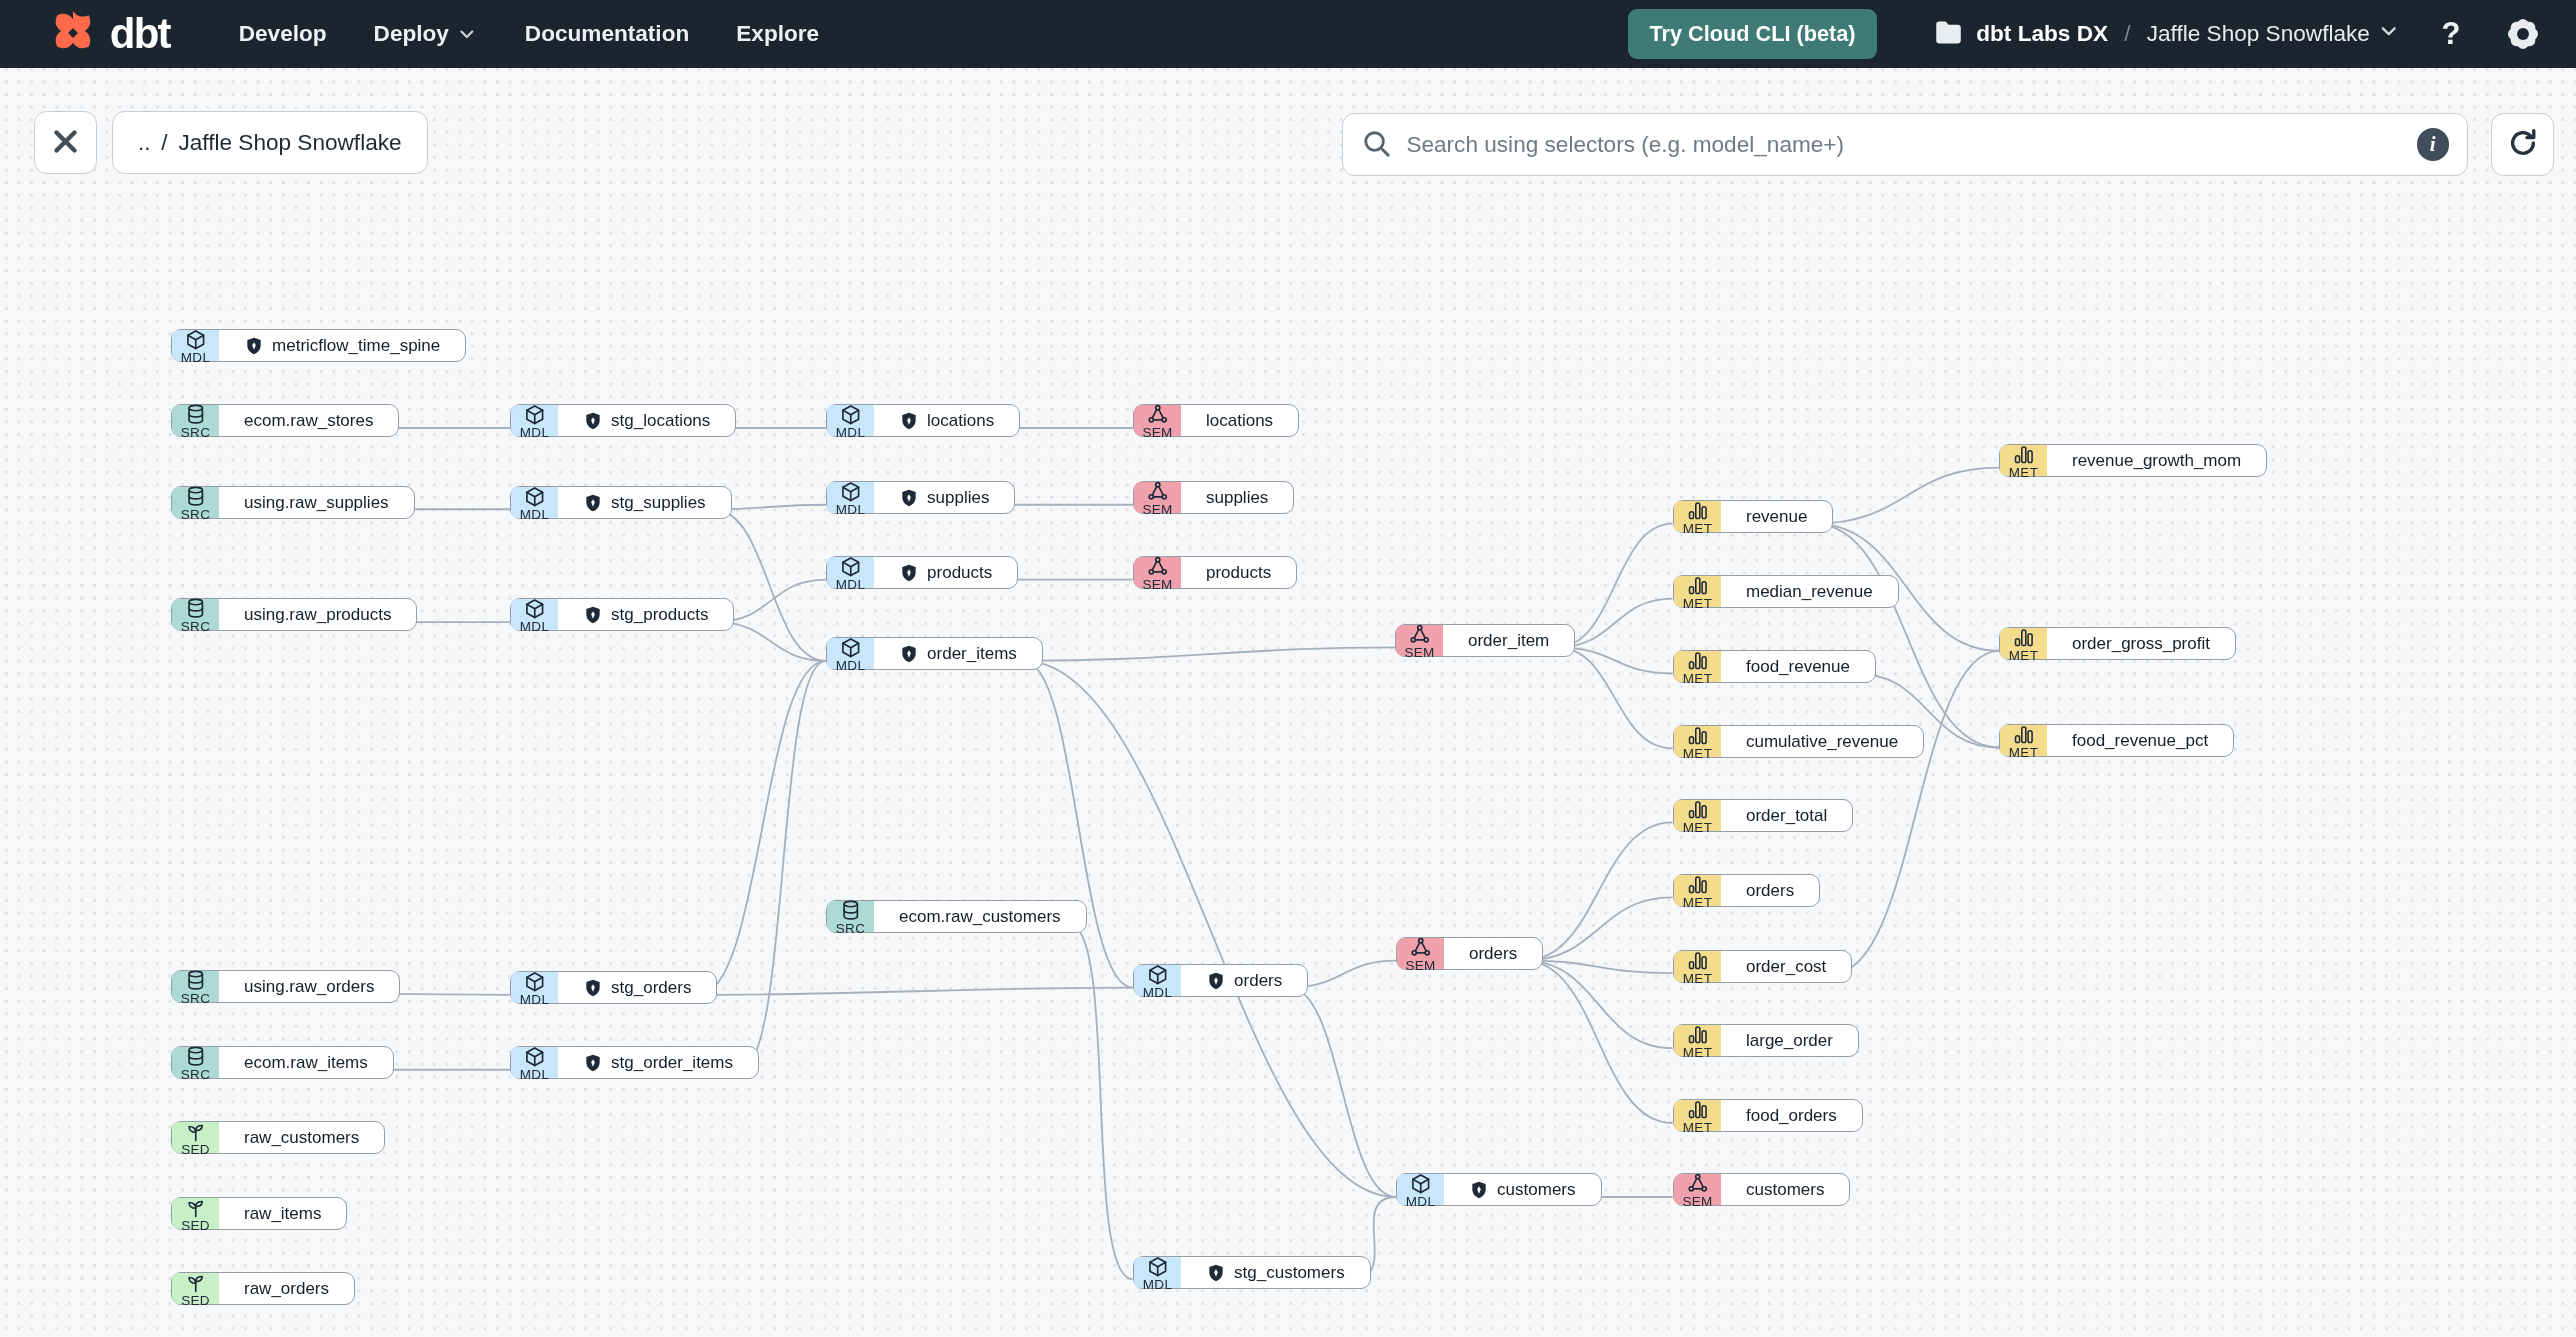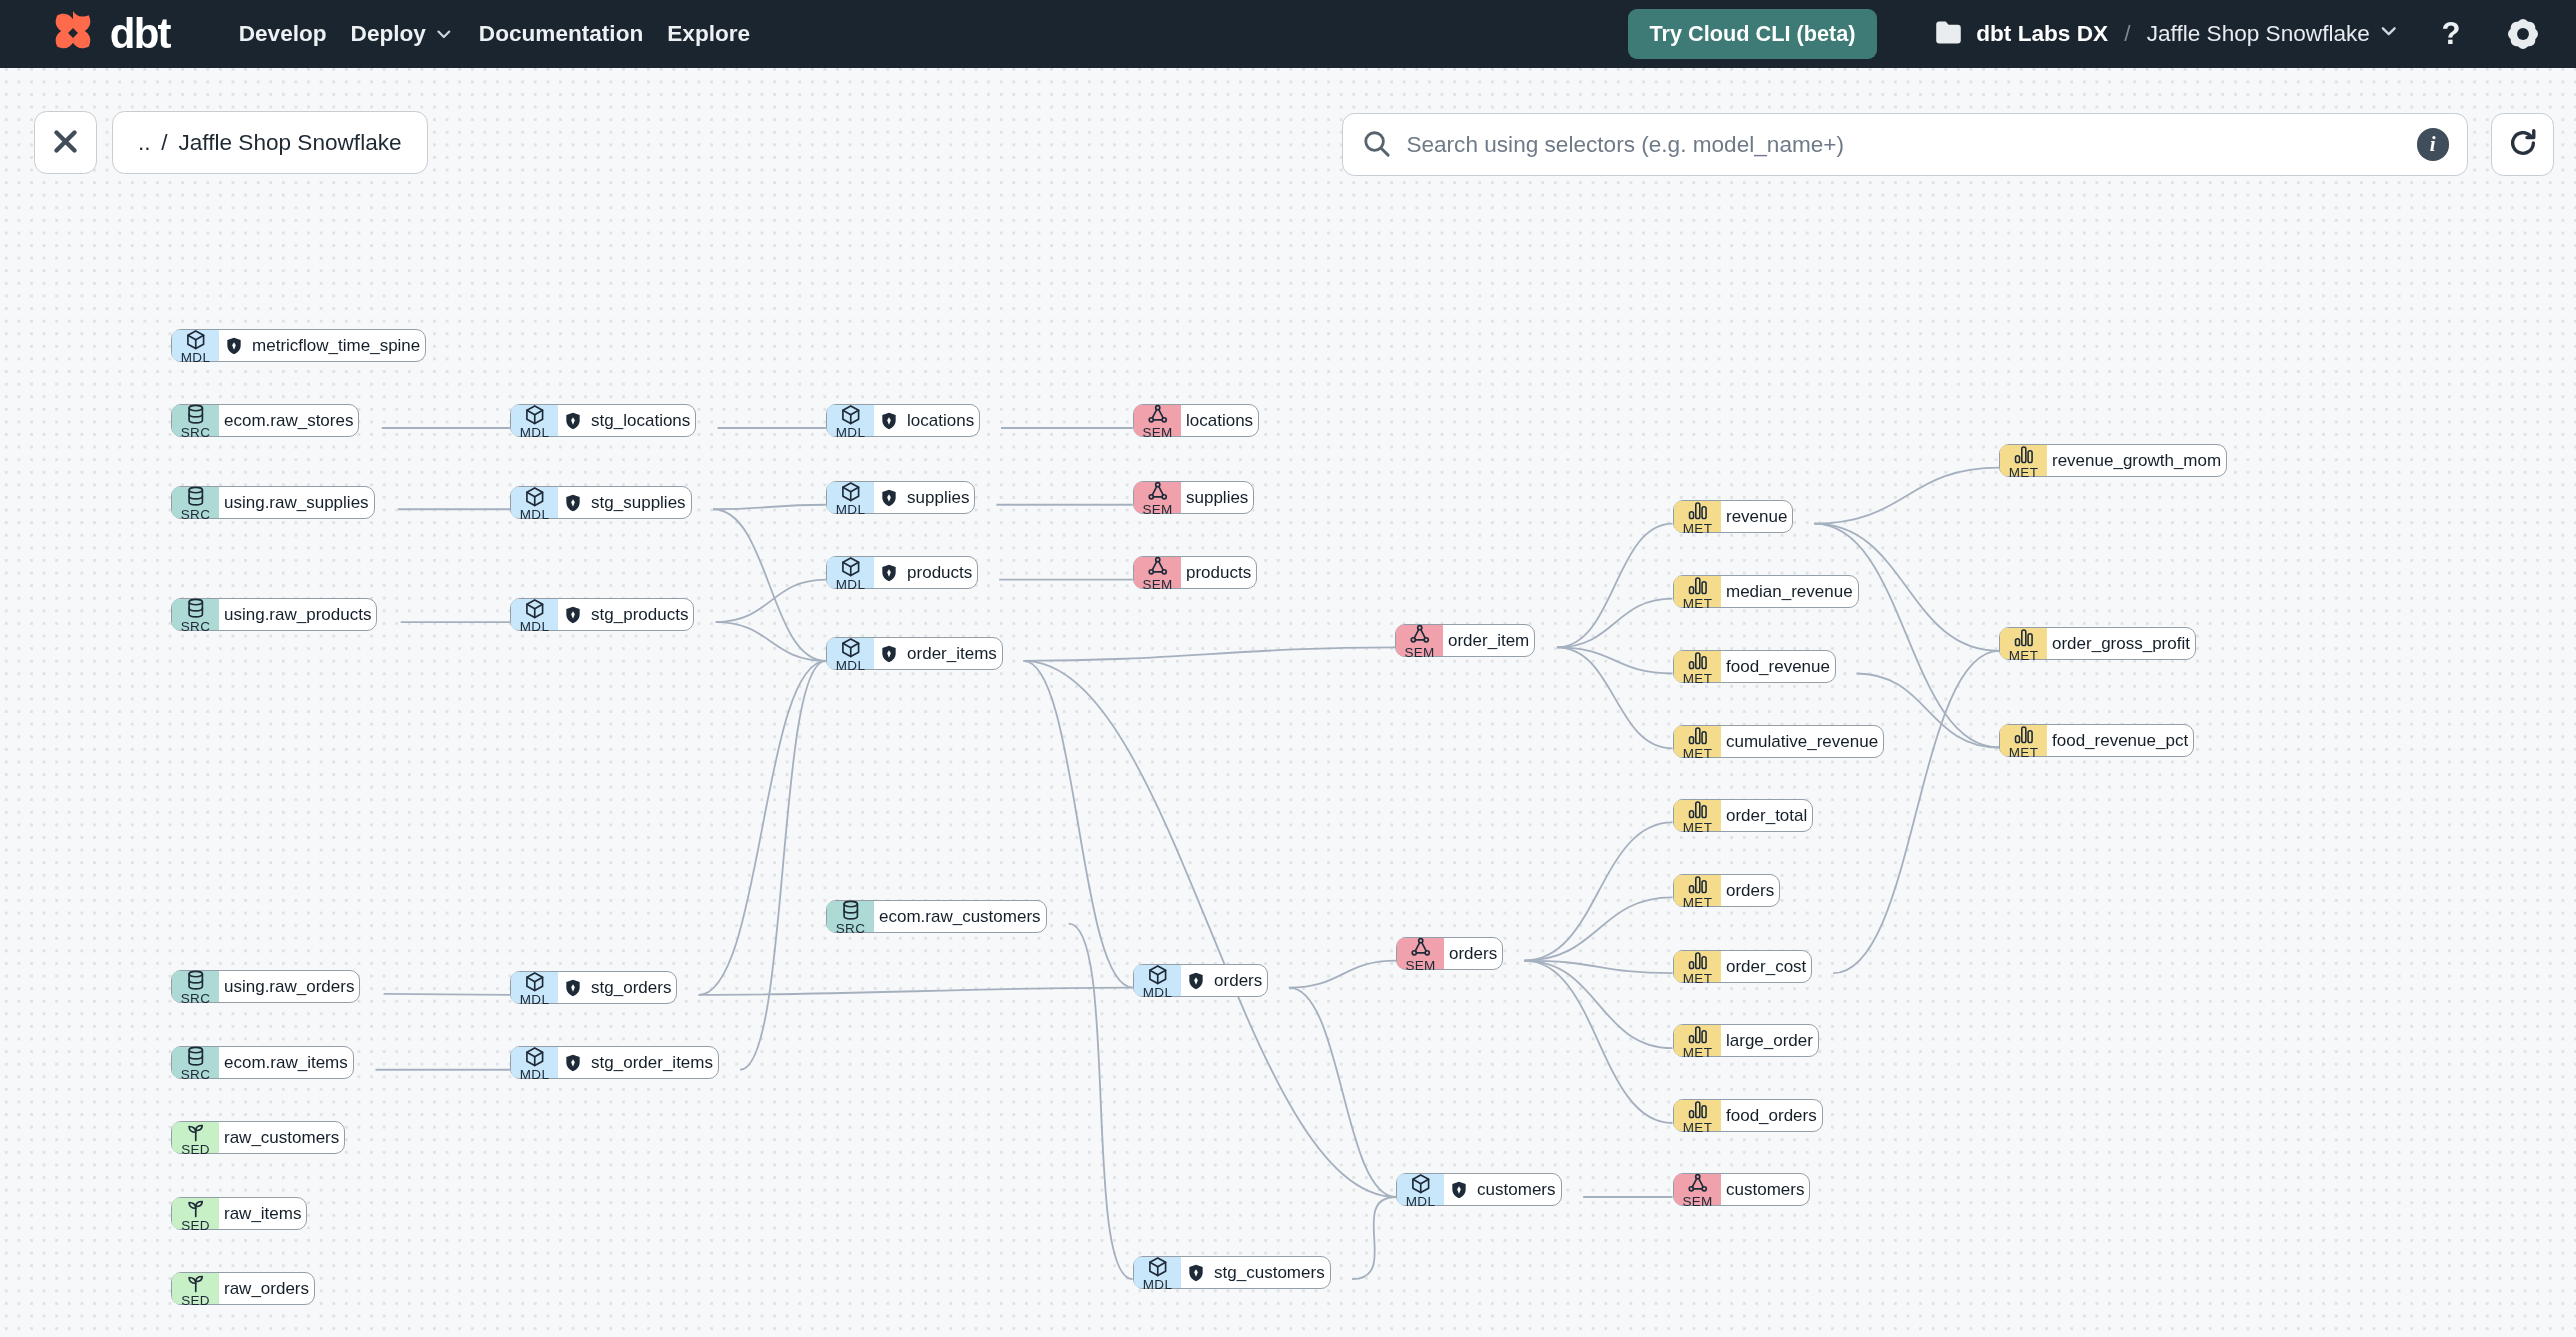--- a/index.html
+++ b/index.html
@@ -13,21 +13,21 @@
     background-size:12.6px 12.6px; }
   #edges { position:absolute; inset:0; width:2576px; height:1338px; z-index:1; }
   #edges path { stroke:#a5b0bf; stroke-width:2; fill:none; }
   #nodes { position:absolute; inset:0; z-index:2; }
 
   
   .navbar { position:absolute; top:0; left:0; width:2576px; height:68px;
     background:#1a2530; display:flex; align-items:center; z-index:10; }
   .logo { margin-left:47px; display:flex; align-items:center; gap:10.8px; }
   .brand-text { color:#ffffff; font-size:42px; font-weight:bold; letter-spacing:-1.8px; }
-  .menu { display:flex; gap:24px; margin-left:69px; }
+  .menu { display:flex; gap:47px; margin-left:69px; }
   .menu-item { color:#eef1f3; font-size:22.6px; font-weight:600; display:flex;
     align-items:center; gap:7.2px; cursor:pointer; }
   .menu-item .chev { display:flex; color:#cfd6dc; }
   .nav-right { margin-left:auto; margin-right:32.5px; display:flex; align-items:center; gap:41px; }
   .cli-btn { background:#3e7b76; color:#ffffff; border:none; border-radius:9px;
     font-family:inherit; font-size:21.7px; font-weight:600; padding:11.7px 21.7px; cursor:pointer; }
   .acct-group { display:flex; align-items:center; gap:12.6px; margin-left:14.4px; }
   .acct-name { color:#ffffff; font-size:22.6px; font-weight:bold; }
   .crumb-sep { color:#7d8894; font-size:22.6px; margin:0 3.6px; }
   .proj-switch { display:flex; align-items:center; gap:7.2px; color:#e8ecef;
@@ -51,21 +51,21 @@
     font-size:21px; flex:none; cursor:pointer; }
   .refresh-btn { left:2491px; top:113px; width:63px; height:63px; justify-content:center; cursor:pointer; }
 
   
   .node { position:absolute; height:33px; display:flex; align-items:stretch;
     background:#ffffff; border:1.8px solid #939ea9; border-radius:10px; cursor:pointer; }
   .node-badge { width:47px; flex:none; display:flex; flex-direction:column;
     align-items:center; justify-content:center; border-radius:7.2px 0 0 7.2px; padding-top:1.8px; }
   .badge-icon { display:flex; line-height:0; }
   .badge-abbr { font-size:13.5px; color:#1d2936; line-height:1.05; letter-spacing:0.3px; }
-  .node-label { display:flex; align-items:center; padding:0 5px; gap:8.1px;
+  .node-label { display:flex; align-items:center; padding:0 25px; gap:8.1px;
     font-size:17px; color:#141f2a; white-space:nowrap; }
   .shield { display:flex; line-height:0; }
 </style>
 </head>
 <body>
 
 <div class="canvas">
   <svg id="edges" viewBox="0 0 2854 1482" width="2576" height="1338">
       <path d="M 423 474 C 494 474, 494 474, 565 474"></path>
       <path d="M 441 564 C 503 564, 503 564, 565 564"></path>

